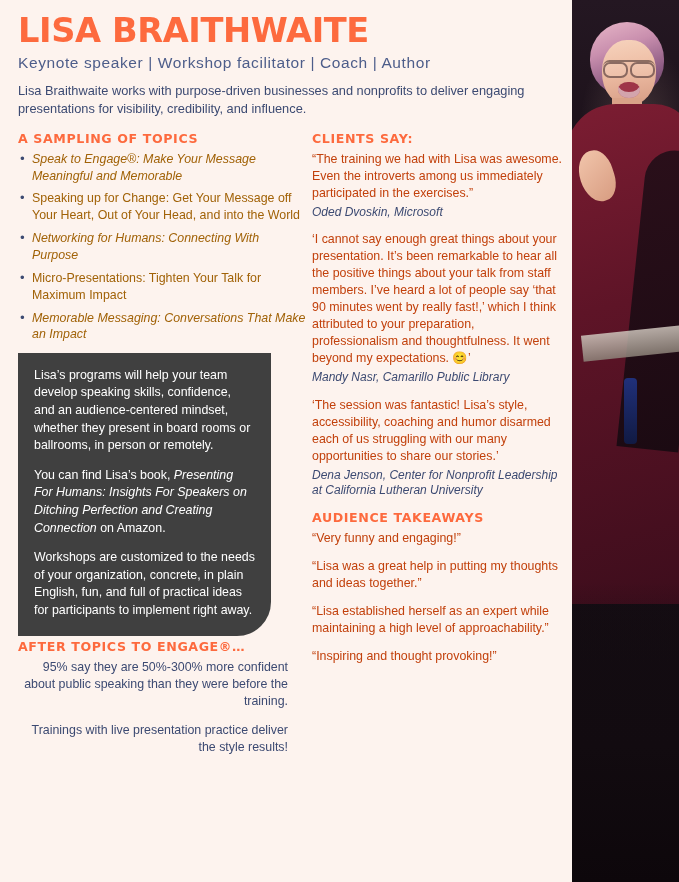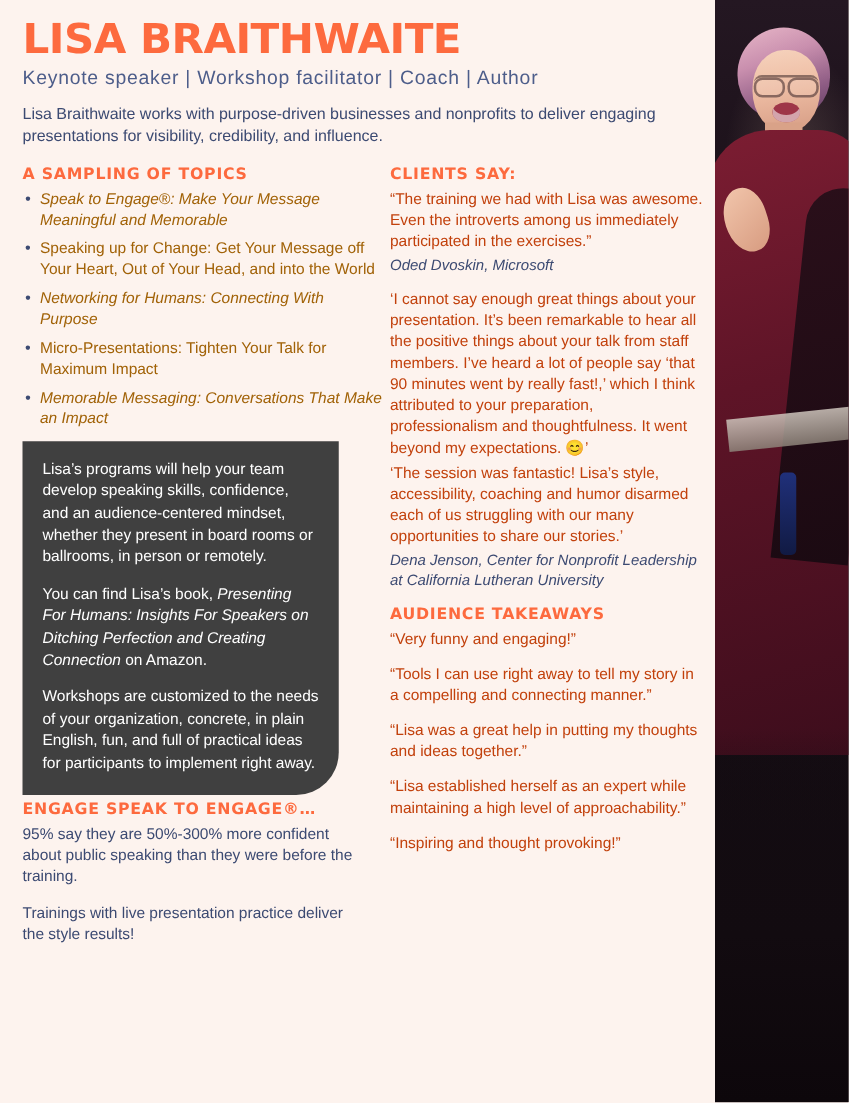--- a/index.html
+++ b/index.html
@@ -221,20 +221,21 @@
   .after-block {
     position: absolute;
     left: 0; top: 508px;
     width: 270px;
   }
   .after-block p {
     font-size: 12.4px;
     line-height: 1.4;
     color: #3c4a72;
     margin-bottom: 11px;
+    text-align: right;
   }
 
   
   .quote {
     font-size: 12.4px;
     line-height: 1.37;
     color: #c2410c;
     margin-bottom: 3px;
   }
   .attrib {
@@ -287,40 +288,40 @@
         </ul>
       </div>
 
       <div class="orange-block">
         <p>Lisa’s programs will help your team develop speaking skills, confidence, and an audience-centered mindset, whether they present in board rooms or ballrooms, in person or remotely.</p>
         <p><span>You can find Lisa’s book, </span><em>Presenting For Humans: Insights For Speakers on Ditching Perfection and Creating Connection</em><span> on Amazon.</span></p>
         <p>Workshops are customized to the needs of your organization, concrete, in plain English, fun, and full of practical ideas for participants to implement right away.</p>
       </div>
 
       <div class="after-block">
-        <div class="sec-head">ENGAGE SPEAK TO ENGAGE®…</div>
+        <div class="sec-head">AFTER TOPICS TO ENGAGE®…</div>
         <p>95% say they are 50%-300% more confident about public speaking than they were before the training.</p>
         <p>Trainings with live presentation practice deliver the style results!</p>
       </div>
 
       <div class="col-right">
         <div class="sec-head">CLIENTS SAY:</div>
 
         <div class="quote">“The training we had with Lisa was awesome. Even the introverts among us immediately participated in the exercises.”</div>
         <div class="attrib">Oded Dvoskin, Microsoft</div>
 
         <div class="quote">‘I cannot say enough great things about your presentation. It’s been remarkable to hear all the positive things about your talk from staff members. I’ve heard a lot of people say ‘that 90 minutes went by really fast!,’ which I think attributed to your preparation, professionalism and thoughtfulness. It went beyond my expectations. 😊’</div>
+        <div class="attrib">Mandy Nasr, Camarillo Public Library</div>
 
         <div class="quote">‘The session was fantastic! Lisa’s style, accessibility, coaching and humor disarmed each of us struggling with our many opportunities to share our stories.’</div>
         <div class="attrib">Dena Jenson, Center for Nonprofit Leadership at California Lutheran University</div>
 
         <div class="sec-head second">AUDIENCE TAKEAWAYS</div>
         <div class="takeaways">
           <div class="quote">“Very funny and engaging!”</div>
-          <div class="quote">“Tools I can use right away to tell my story in a compelling and connecting manner.”</div>
           <div class="quote">“Lisa was a great help in putting my thoughts and ideas together.”</div>
           <div class="quote">“Lisa established herself as an expert while maintaining a high level of approachability.”</div>
           <div class="quote">“Inspiring and thought provoking!”</div>
         </div>
       </div>
 
     </div>
   </div>
 </div>
 

